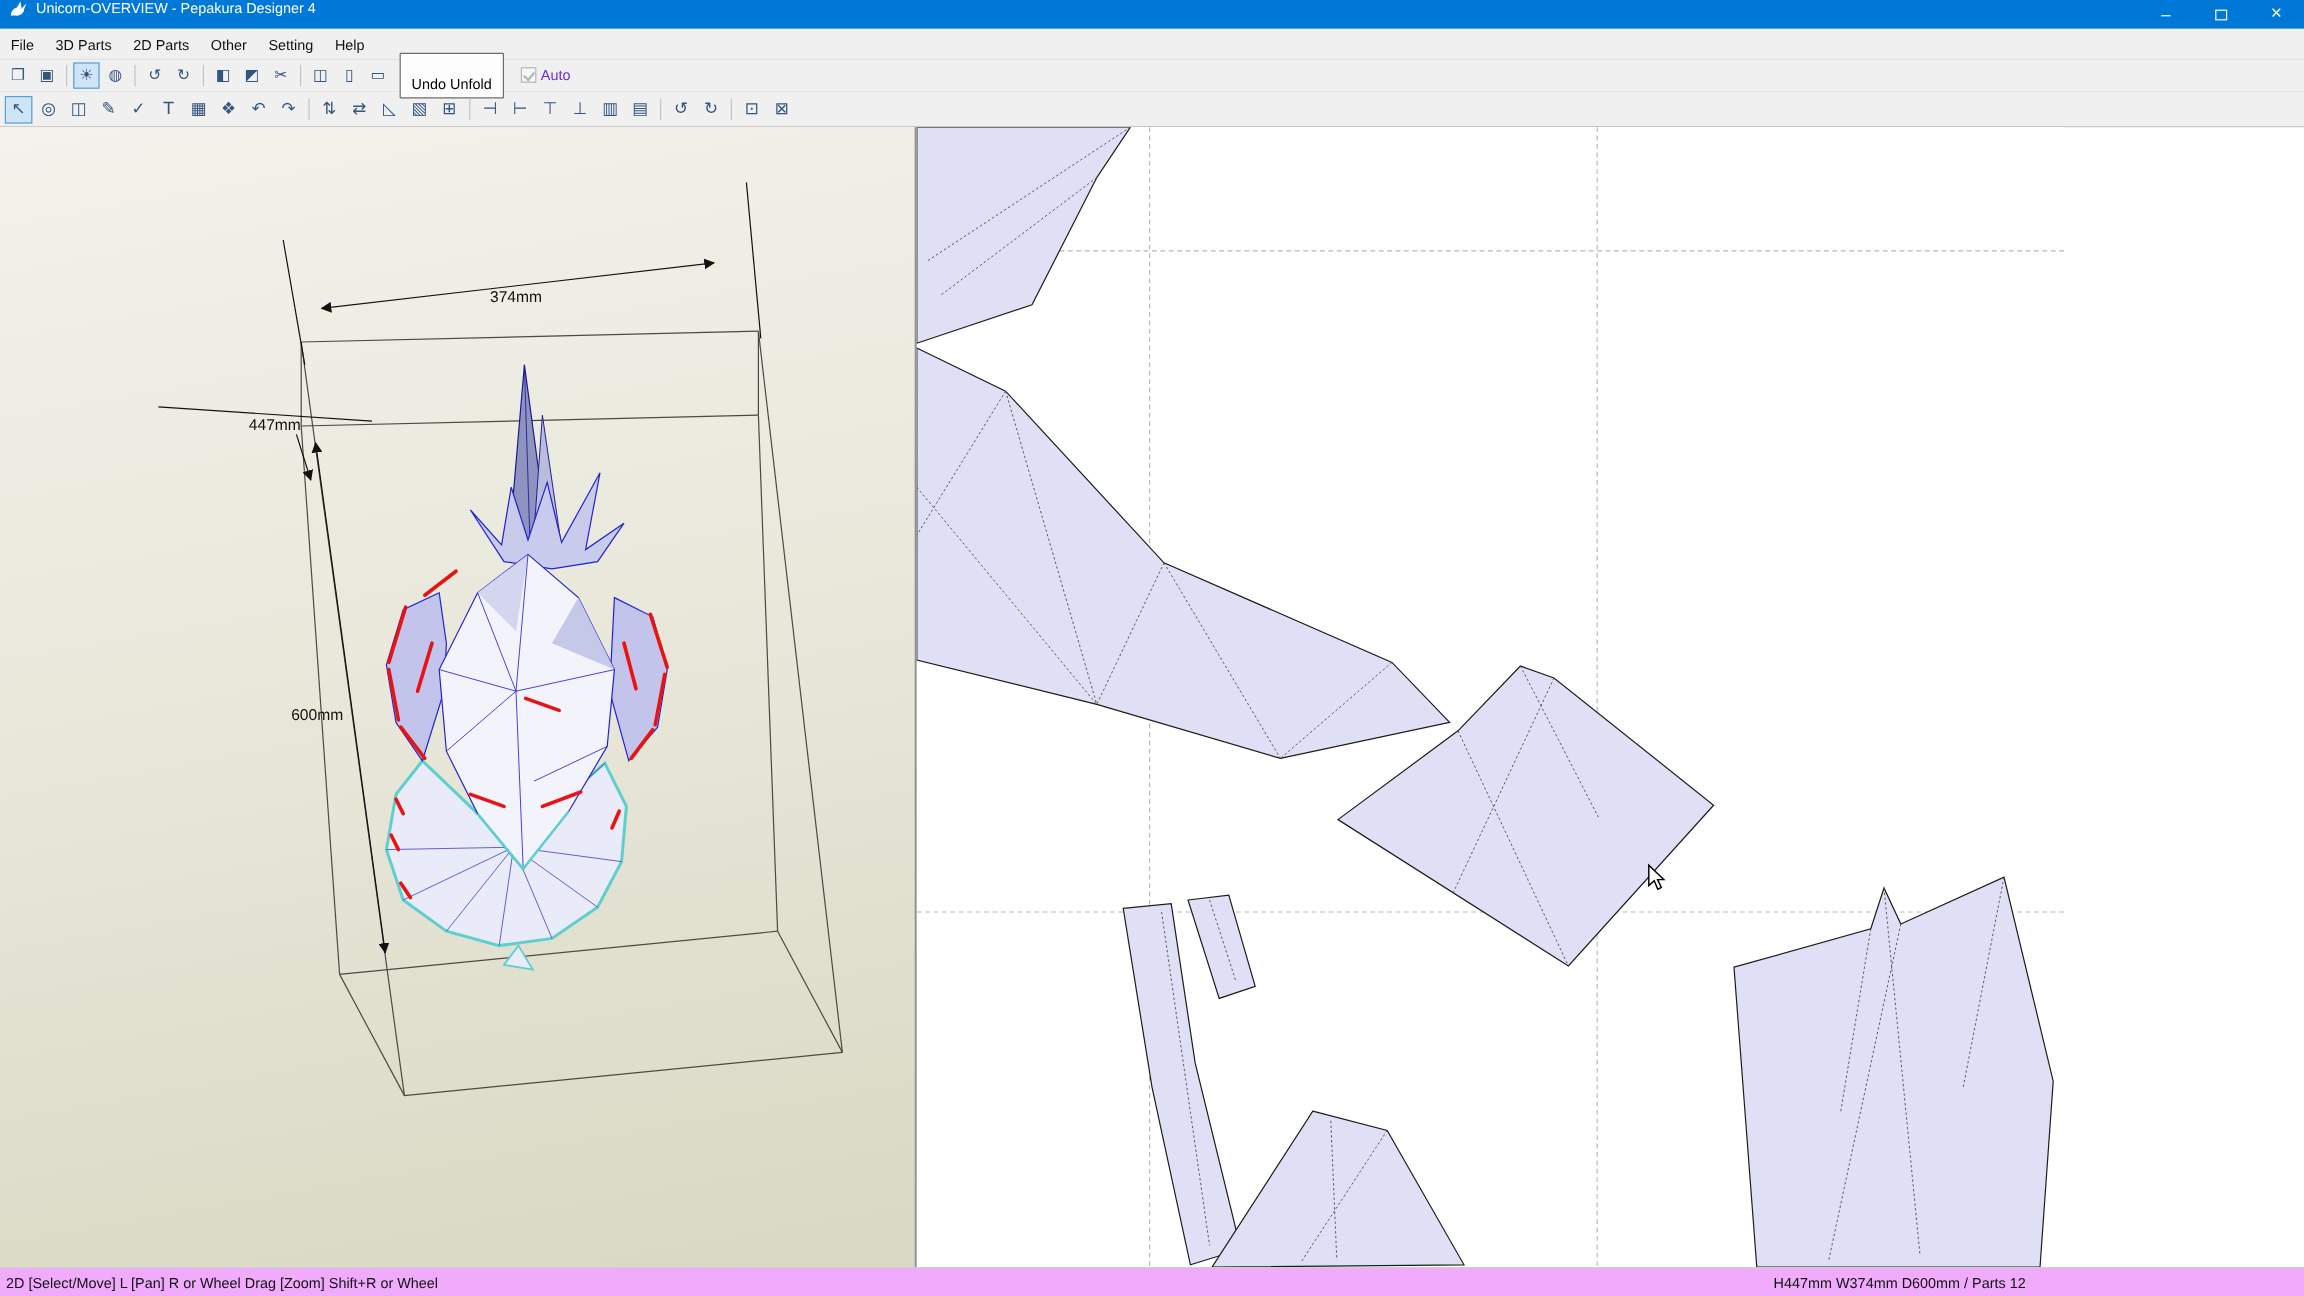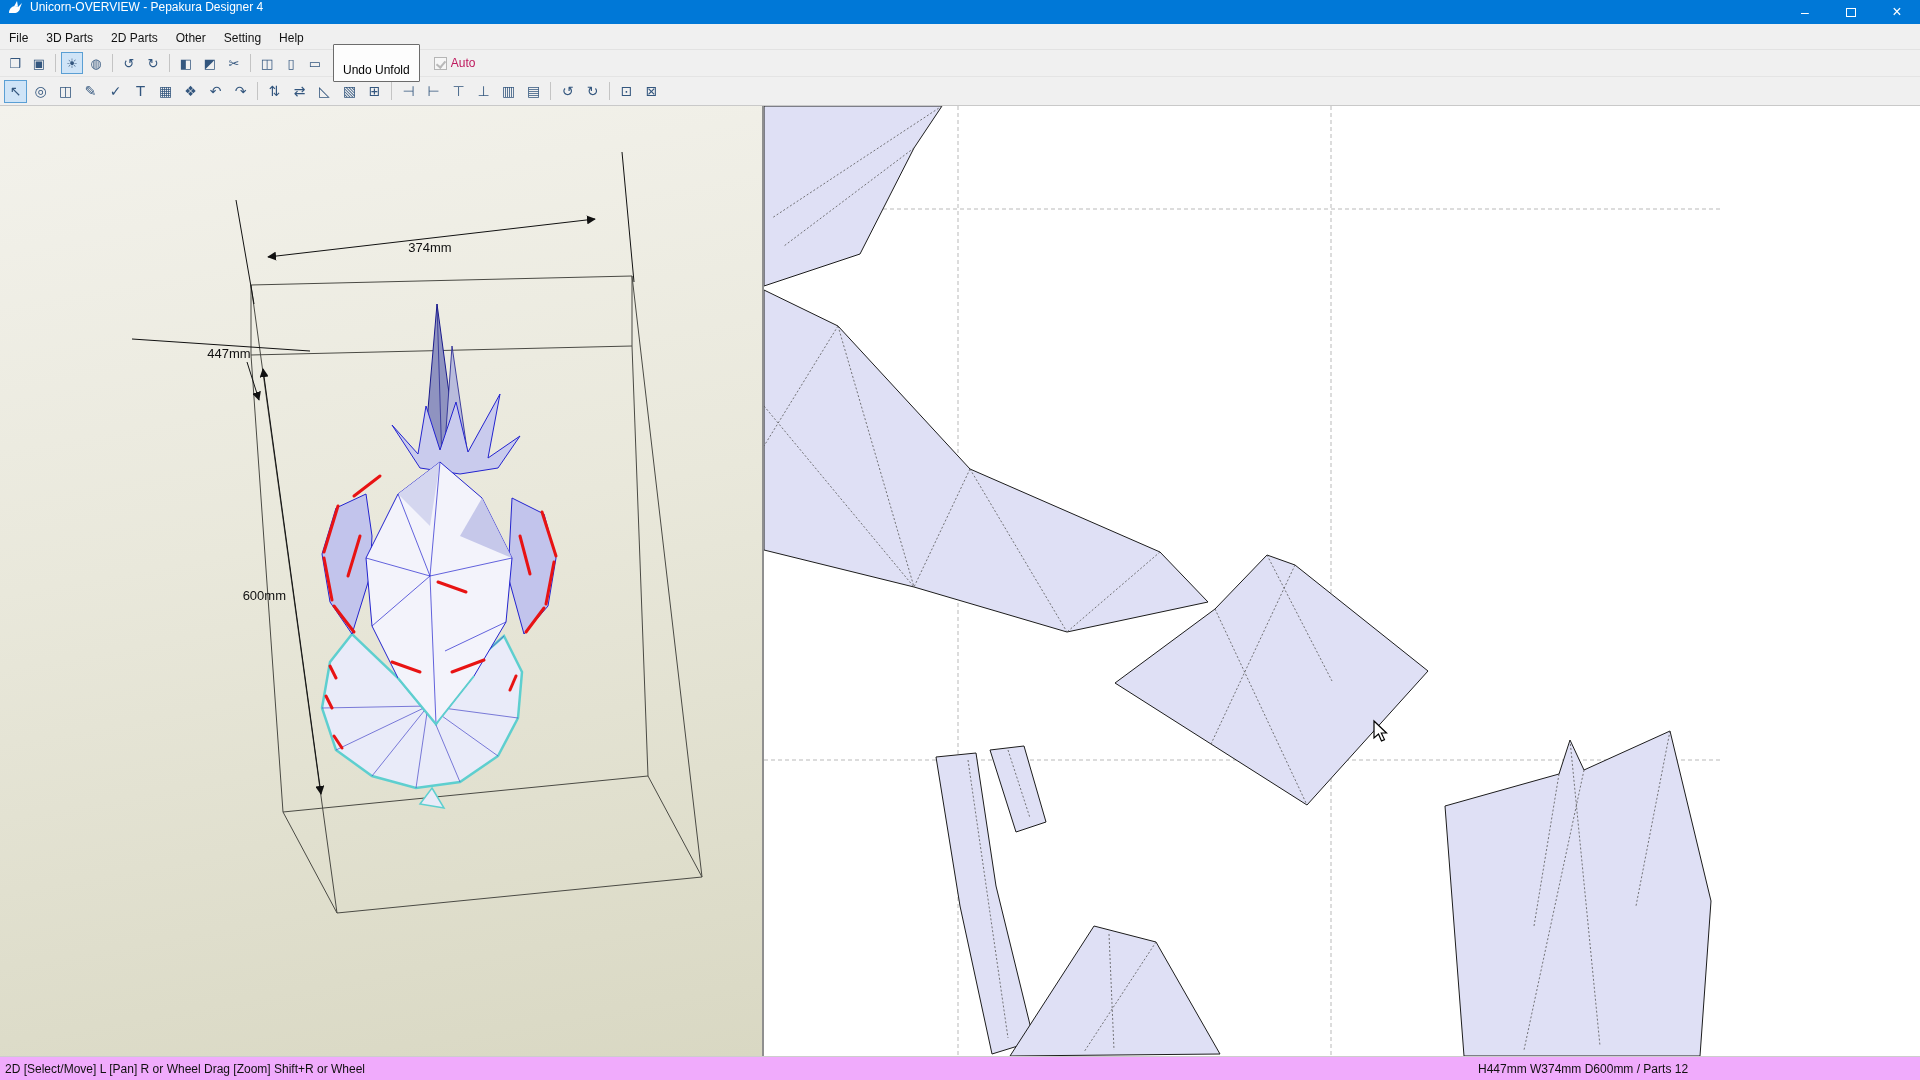--- a/index.html
+++ b/index.html
@@ -24,21 +24,21 @@
   .toolbar.row1 { height:27px; border-bottom:1px solid #e4e4e4; }
   .toolbar.row2 { height:29px; border-bottom:1px solid #c9c9c9; }
   .tbtn { width:22px; height:22px; margin:0 1px; border:1px solid transparent; background:transparent;
           color:#33567e; font-size:13px; line-height:1; display:inline-flex; align-items:center;
           justify-content:center; cursor:default; font-family:"DejaVu Sans", sans-serif; }
   .row2 .tbtn { width:23px; height:23px; font-size:14px; }
   .tbtn.pressed { background:#cfe4f7; border-color:#5a9fd4; }
   .tsep { width:1px; height:18px; background:#c4c4c4; margin:0 4px; display:inline-block; }
   .undo-unfold { height:20px; margin:0 6px; padding:18px 9px; font-size:12px; background:#fdfdfd;
                  border:1px solid #6c6c6c; border-radius:1px; cursor:default; }
-  .auto-wrap { display:flex; align-items:center; color:#be185d; margin-left:8px; }
+  .auto-wrap { display:flex; color:#6d28d9; margin-left:8px; }
   .checkbox { width:13px; height:13px; border:1px solid #b5b5b5; background:#f6f6f6; margin-right:4px;
               position:relative; display:inline-block; }
   .checkbox::after { content:""; position:absolute; left:3px; top:1px; width:4px; height:7px;
               border:solid #b9b9b9; border-width:0 2px 2px 0; transform:rotate(40deg); }
 
   
   .main { height:950px; display:flex; }
   .pane3d { width:762px; height:950px; background:linear-gradient(170deg,#f3f2ec 0%,#e9e8db 45%,#d9d8c3 100%);
             position:relative; }
   .divider { width:2px; background:#8f8f8f; }

